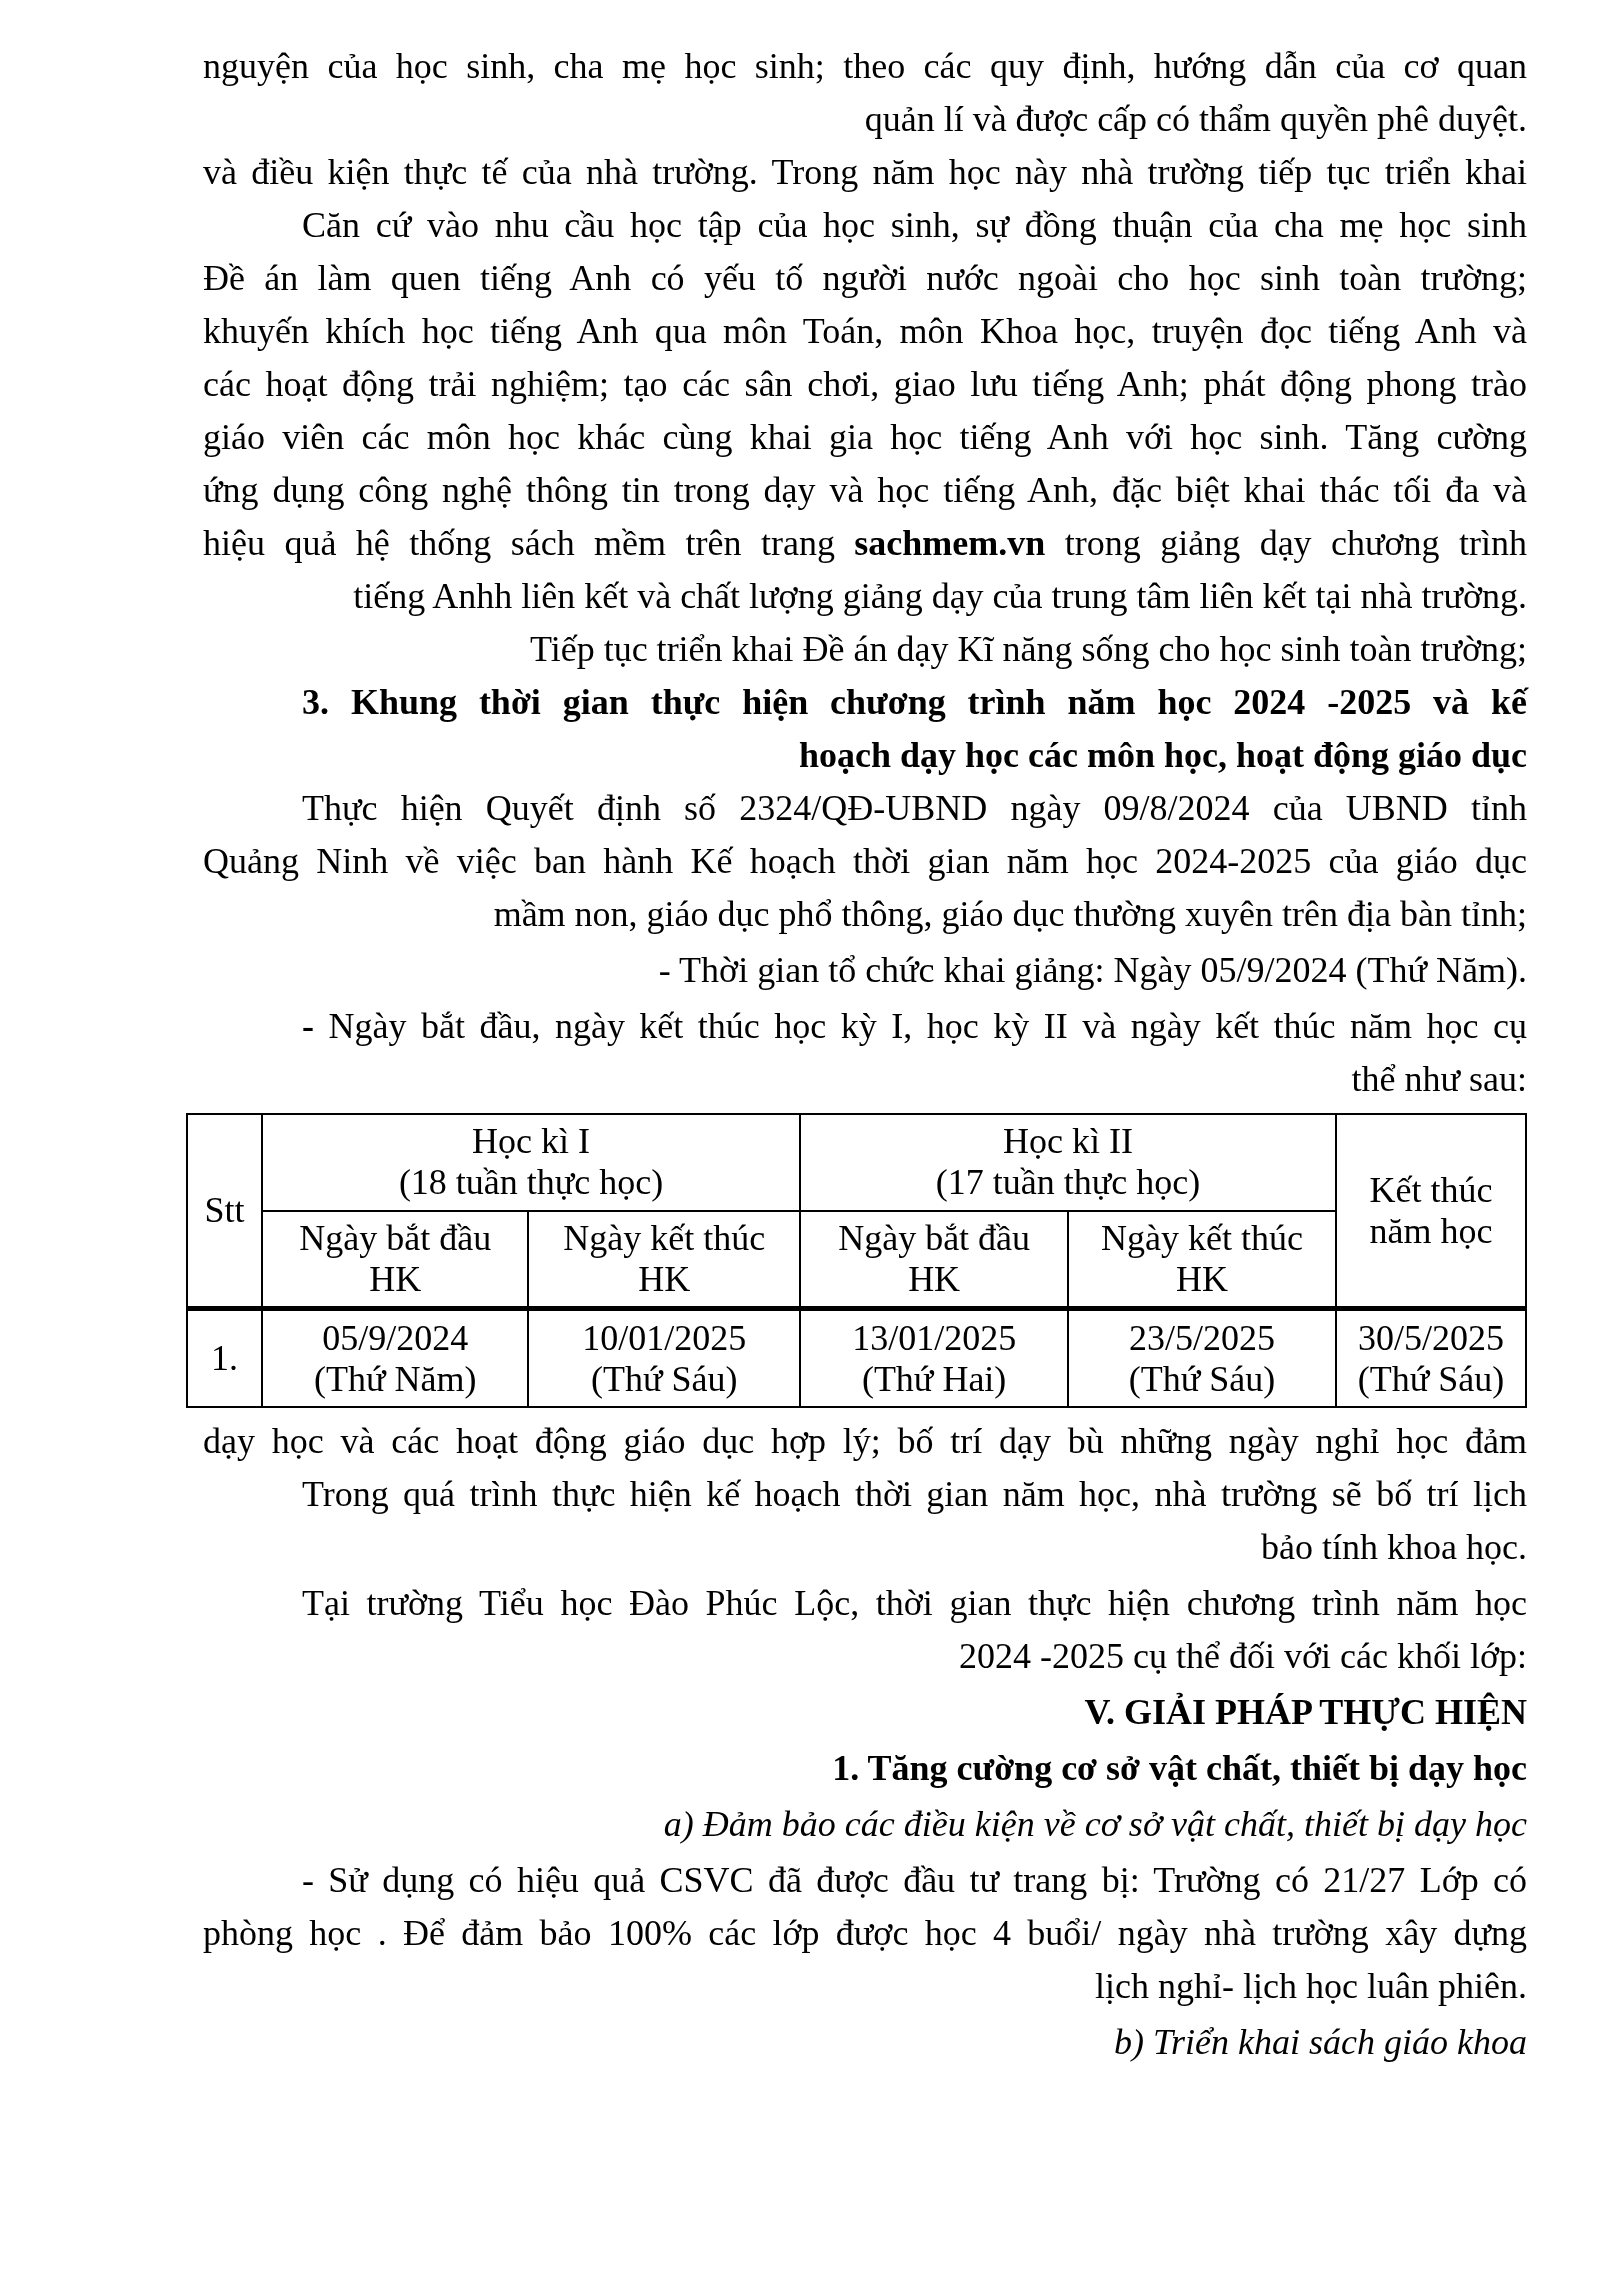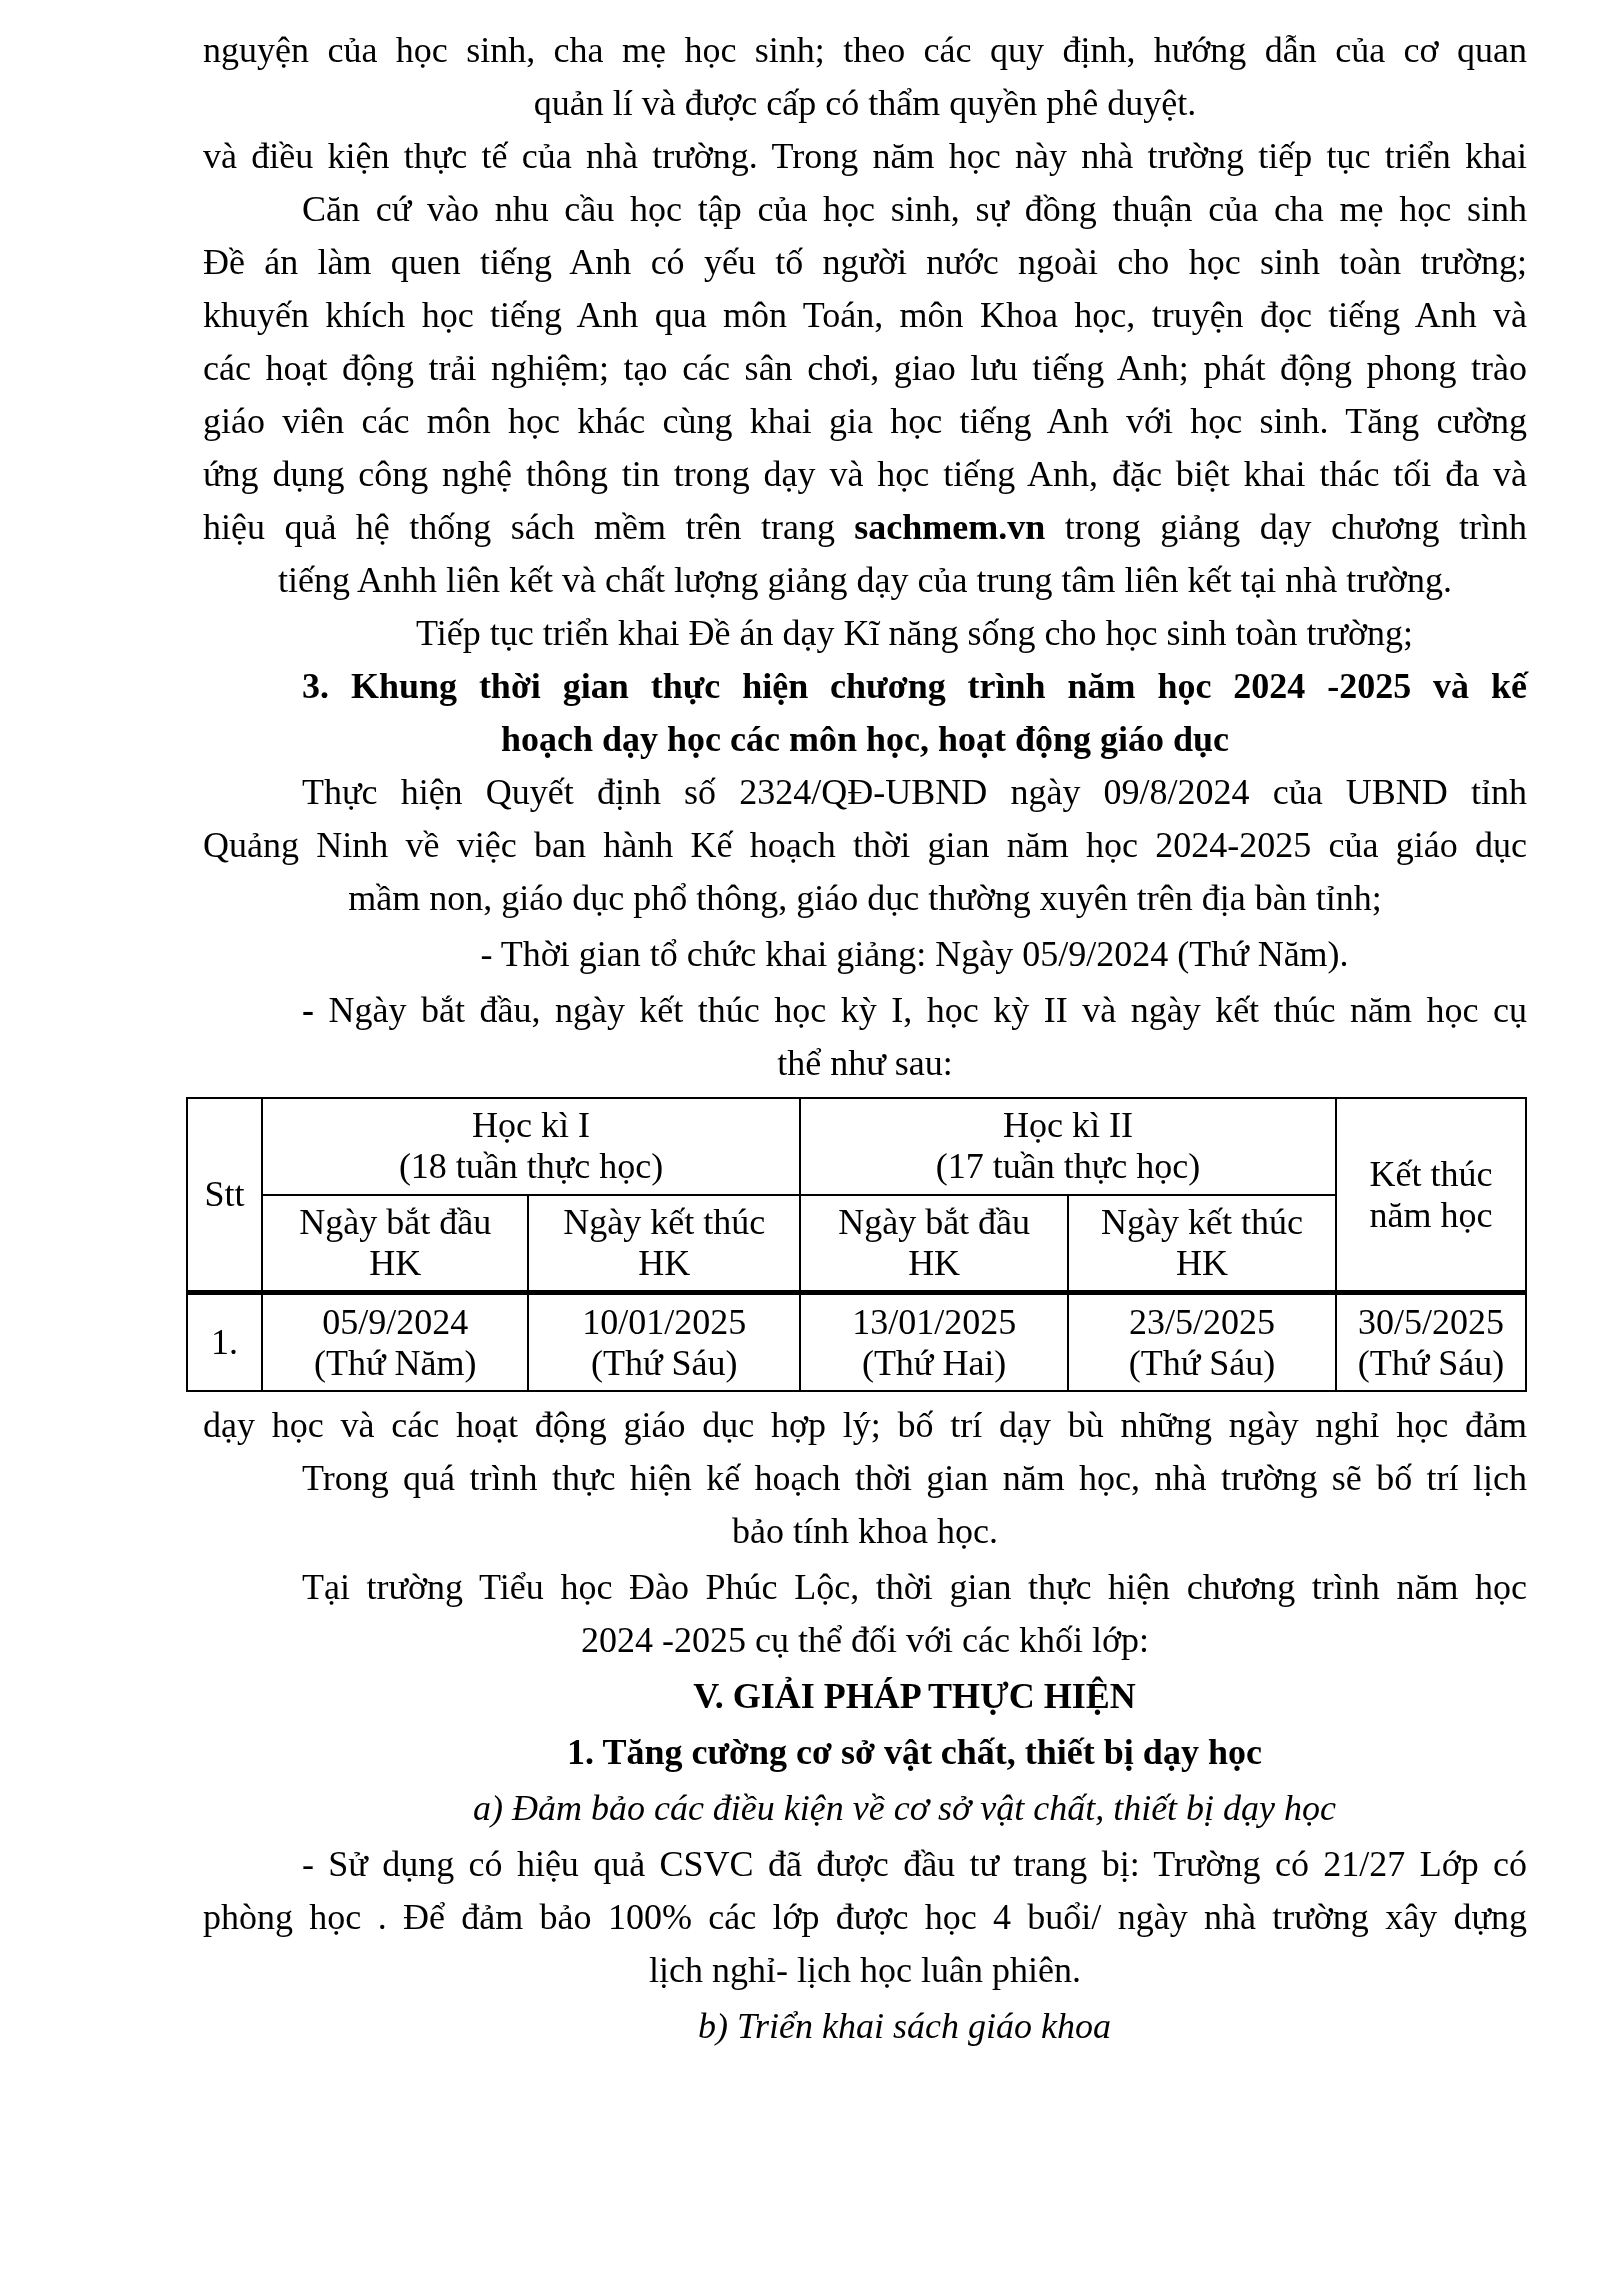--- a/index.html
+++ b/index.html
@@ -3,28 +3,28 @@
 <meta charset="utf-8">
 <style>
   html,body{margin:0;padding:0;background:#ffffff;}
   .page{
     position:relative;
     width:1621px;height:2293px;
     background:#ffffff;color:#000000;
     font-family:"Liberation Serif","DejaVu Serif",serif;
     font-size:36px;
     box-sizing:border-box;
-    padding:24px 94px 0 203px;
+    padding:40px 94px 0 203px;
     overflow:hidden;
   }
   .para{margin:0;}
   .para.gap{margin-top:3px;}
   .para.bold{font-weight:bold;}
   .para.italic{font-style:italic;}
-  .line{line-height:53px;text-align:center;}
+  .line{line-height:53px;text-align:right;}
   .line.just{text-align:justify;text-align-last:justify;}
   .line.ind1{text-indent:99px;}
   .line.ind2{text-indent:79px;}
   .b{font-weight:bold;}
   table.sched{
     border-collapse:collapse;
     table-layout:fixed;
     width:1341px;
     margin-left:-17px;
     margin-top:7.2px;

